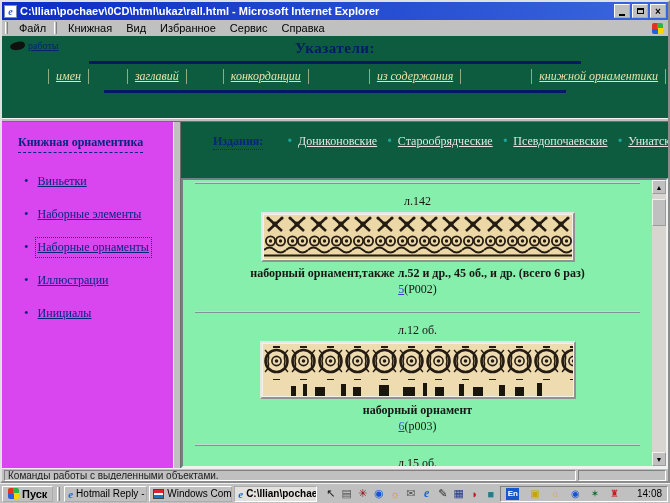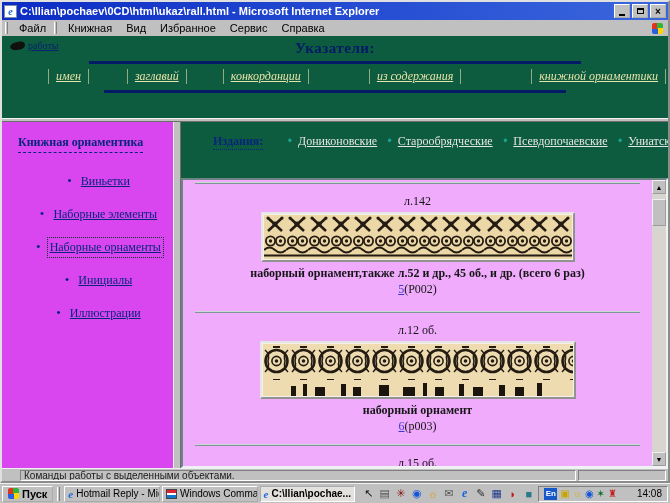--- a/index.html
+++ b/index.html
@@ -49,57 +49,57 @@
   .hlink:nth-of-type(5){ margin-left:70px; }
 
   .fdivider-h { height:4px; background:#c0c0c0; border-top:1px solid #f2f2f2; border-bottom:1px solid #6e6e6e; }
 
   
   .mainrow { display:flex; height:346px; }
   .sidebar { width:171px; background:#d946ef; flex:0 0 auto; }
   .sbtitle { margin:13px 0 0 16px; display:inline-block; font:bold 12px "Liberation Serif",serif;
              color:#06267c; border-bottom:1px dashed #06267c; padding-bottom:2px; }
   .sblist { list-style:none; margin:20px 0 0 22px; }
-  .sblist li { margin-bottom:17px; font:12px "Liberation Serif",serif; display:flex; align-items:center;justify-content:center; }
+  .sblist li { margin-bottom:17px; font:12px "Liberation Serif",serif; display:flex; align-items:center; }
   .sblist li::before { content:"•"; color:#06267c; font-size:13px; margin-right:9px; }
   .sblink { color:#06267c; text-decoration:underline; cursor:pointer; }
   .sblist li.focused .sblink { outline:1px dotted #15342a; outline-offset:2px; }
 
   .fdivider-v { width:8px; background:#c0c0c0; border-left:1px solid #f2f2f2; border-right:1px solid #6e6e6e; flex:0 0 auto; }
 
   .rightframe { flex:1; display:flex; flex-direction:column; min-width:0; }
   .editions { height:56px; background:#0e5c3f; padding:9px 0 0 32px; white-space:nowrap; overflow:hidden; }
   .edlabel { font:bold 12px "Liberation Serif",serif; color:#06267c;
              border-bottom:1px dotted #06267c; padding-bottom:1px; margin-right:14px; }
   .edlink { font:12px "Liberation Serif",serif; color:#e5e5e5; text-decoration:underline; cursor:pointer; }
   .edbullet { color:#1ea294; font-size:12px; margin:0 6px; }
 
   
-  .content { flex:1; position:relative; background:#f0abfc;
+  .content { flex:1; position:relative; background:#86efac;
              border:2px solid; border-color:#6e8484 #eef2f2 #eef2f2 #6e8484; overflow:hidden; }
   .scrollpane { position:absolute; left:0; top:0; right:14px; bottom:0; overflow:hidden;
                 text-align:center; font-family:"Liberation Serif",serif; color:#161616; }
   .chr { border:none; border-top:1px solid #c9d6d6; border-bottom:1px solid #7e9595; margin:2px 12px 0 12px; }
   .pagelabel { font-size:12px; margin-top:10px; }
   .imgframe { display:inline-block; margin-top:3px; padding:1px; background:#f4f1e8;
               border:2px outset #e6e6e6; line-height:0; }
   .caption { font-weight:bold; font-size:12px; margin-top:3px; }
   .refline { font-size:12px; margin-top:1px; }
   .refline a { color:#3a3ad6; text-decoration:underline; cursor:pointer; }
   .m2 { margin-top:14px; }
   .m3 { margin-top:10px; }
 
   .scrollbar { position:absolute; top:0; right:0; bottom:0; width:14px; background:#d8d5d0; }
   .sbtn { position:absolute; left:0; width:14px; height:14px; background:#c0c0c0; border:1px outset #f0f0f0;
           font-size:7px; color:#000; display:flex; align-items:center; justify-content:center; }
   .sbtn.up { top:0; } .sbtn.down { bottom:0; }
   .thumb { position:absolute; left:0; top:19px; width:14px; height:27px; background:#c0c0c0; border:1px outset #f0f0f0; }
 
   
-  .statusbar { height:13px; background:#c0c0c0; border-top:1px solid #f0f0f0; display:flex; gap:2px; padding:1px 2px 0 18px; }
+  .statusbar { height:13px; background:#c0c0c0; border-top:1px solid #f0f0f0; display:flex; gap:2px; padding:1px 2px 0 2px; }
   .statustext { flex:1; font-size:10px; color:#1a1a1a; border:1px solid; border-color:#808080 #fff #fff #808080;
                 padding:0 3px; line-height:10px; white-space:nowrap; overflow:hidden; }
   .statuszone { width:88px; border:1px solid; border-color:#808080 #fff #fff #808080; }
 
   
   .taskbar { position:absolute; left:0; bottom:0; width:670px; height:20px; background:#c0c0c0;
              border-top:1px solid #f0f0f0; display:flex; align-items:center; gap:2px; padding:0 2px; }
   .startbtn { height:16px; padding:0 5px; display:flex; align-items:center; gap:3px;
               background:#c0c0c0; border:1px outset #fff; font:bold 11px "Liberation Sans",sans-serif; }
   .tgrip { width:3px; height:14px; border-left:1px solid #fff; border-right:1px solid #808080; margin:0 2px; }
@@ -107,27 +107,27 @@
              background:#c0c0c0; border:1px outset #fff; font-size:10px; white-space:nowrap; overflow:hidden; }
   .taskbtn.active { border:1px inset #fff; background:#e3e1dd; font-weight:bold; }
   .tbicon-ie { color:#1a66d8; font:bold italic 11px "Liberation Serif",serif; flex:0 0 auto; }
   .tbicon-dos { width:11px; height:10px; flex:0 0 auto; border:1px solid #444;
                 background:linear-gradient(#d23 33%,#fff 33% 66%,#17c 66%); }
   .quicklaunch { display:flex; align-items:center; margin-left:4px; gap:1px; }
   .ql { width:15px; height:15px; display:flex; align-items:center; justify-content:center; font-size:11px; cursor:pointer; }
   .ql0{color:#111;} .ql1{color:#555;} .ql2{color:#8b1010;} .ql3{color:#1355d8;}
   .ql4{color:#dc9a00;} .ql5{color:#555;} .ql6{color:#1a66d8; font:bold italic 12px "Liberation Serif",serif;}
   .ql7{color:#333;} .ql8{color:#223a8a;} .ql9{color:#c11818;} .ql10{color:#2a7a8a;}
-  .tray { margin-left:auto; height:16px; display:flex; align-items:center; gap:3px; padding:5px 5px;
+  .tray { margin-left:auto; height:16px; display:flex; align-items:center; gap:11px; padding:5px 5px;
           border:1px solid; border-color:#808080 #fff #fff #808080;text-align:center; }
   .lang { width:13px; height:12px; background:#1658c8; color:#fff; font-size:8px; font-weight:bold;
           display:flex; align-items:center; justify-content:center; }
   .tico { font-size:10px; line-height:1; cursor:pointer; }
   .t0{color:#c8a400;} .t1{color:#d8b000;} .t2{color:#1355d8;} .t3{color:#0a6a2a;} .t4{color:#c02020;}
-  .clock { font-size:10px; color:#000; margin-left:17px; }
+  .clock { font-size:10px; color:#000; margin-left:7px; }
 </style>
 </head>
 <body>
 
 <div class="screen">
 
   <div class="window">
 
     <div class="titlebar">
       <span class="titleicon">e</span>
@@ -184,24 +184,24 @@
           <li>
               <a class="sblink">Виньетки</a>
             </li>
           <li>
               <a class="sblink">Наборные элементы</a>
             </li>
           <li class="focused">
               <a class="sblink">Наборные орнаменты</a>
             </li>
           <li>
+              <a class="sblink">Иллюстрации</a>
+            </li>
+          <li>
               <a class="sblink">Инициалы</a>
-            </li>
-          <li>
-              <a class="sblink">Иллюстрации</a>
             </li>
         </ul>
       </div>
 
       <div class="fdivider-v"></div>
 
       <div class="rightframe">
         <div class="editions">
           <span class="edlabel">Издания:</span>
           <span class="edbullet">•</span><a class="edlink">Дониконовские</a>

